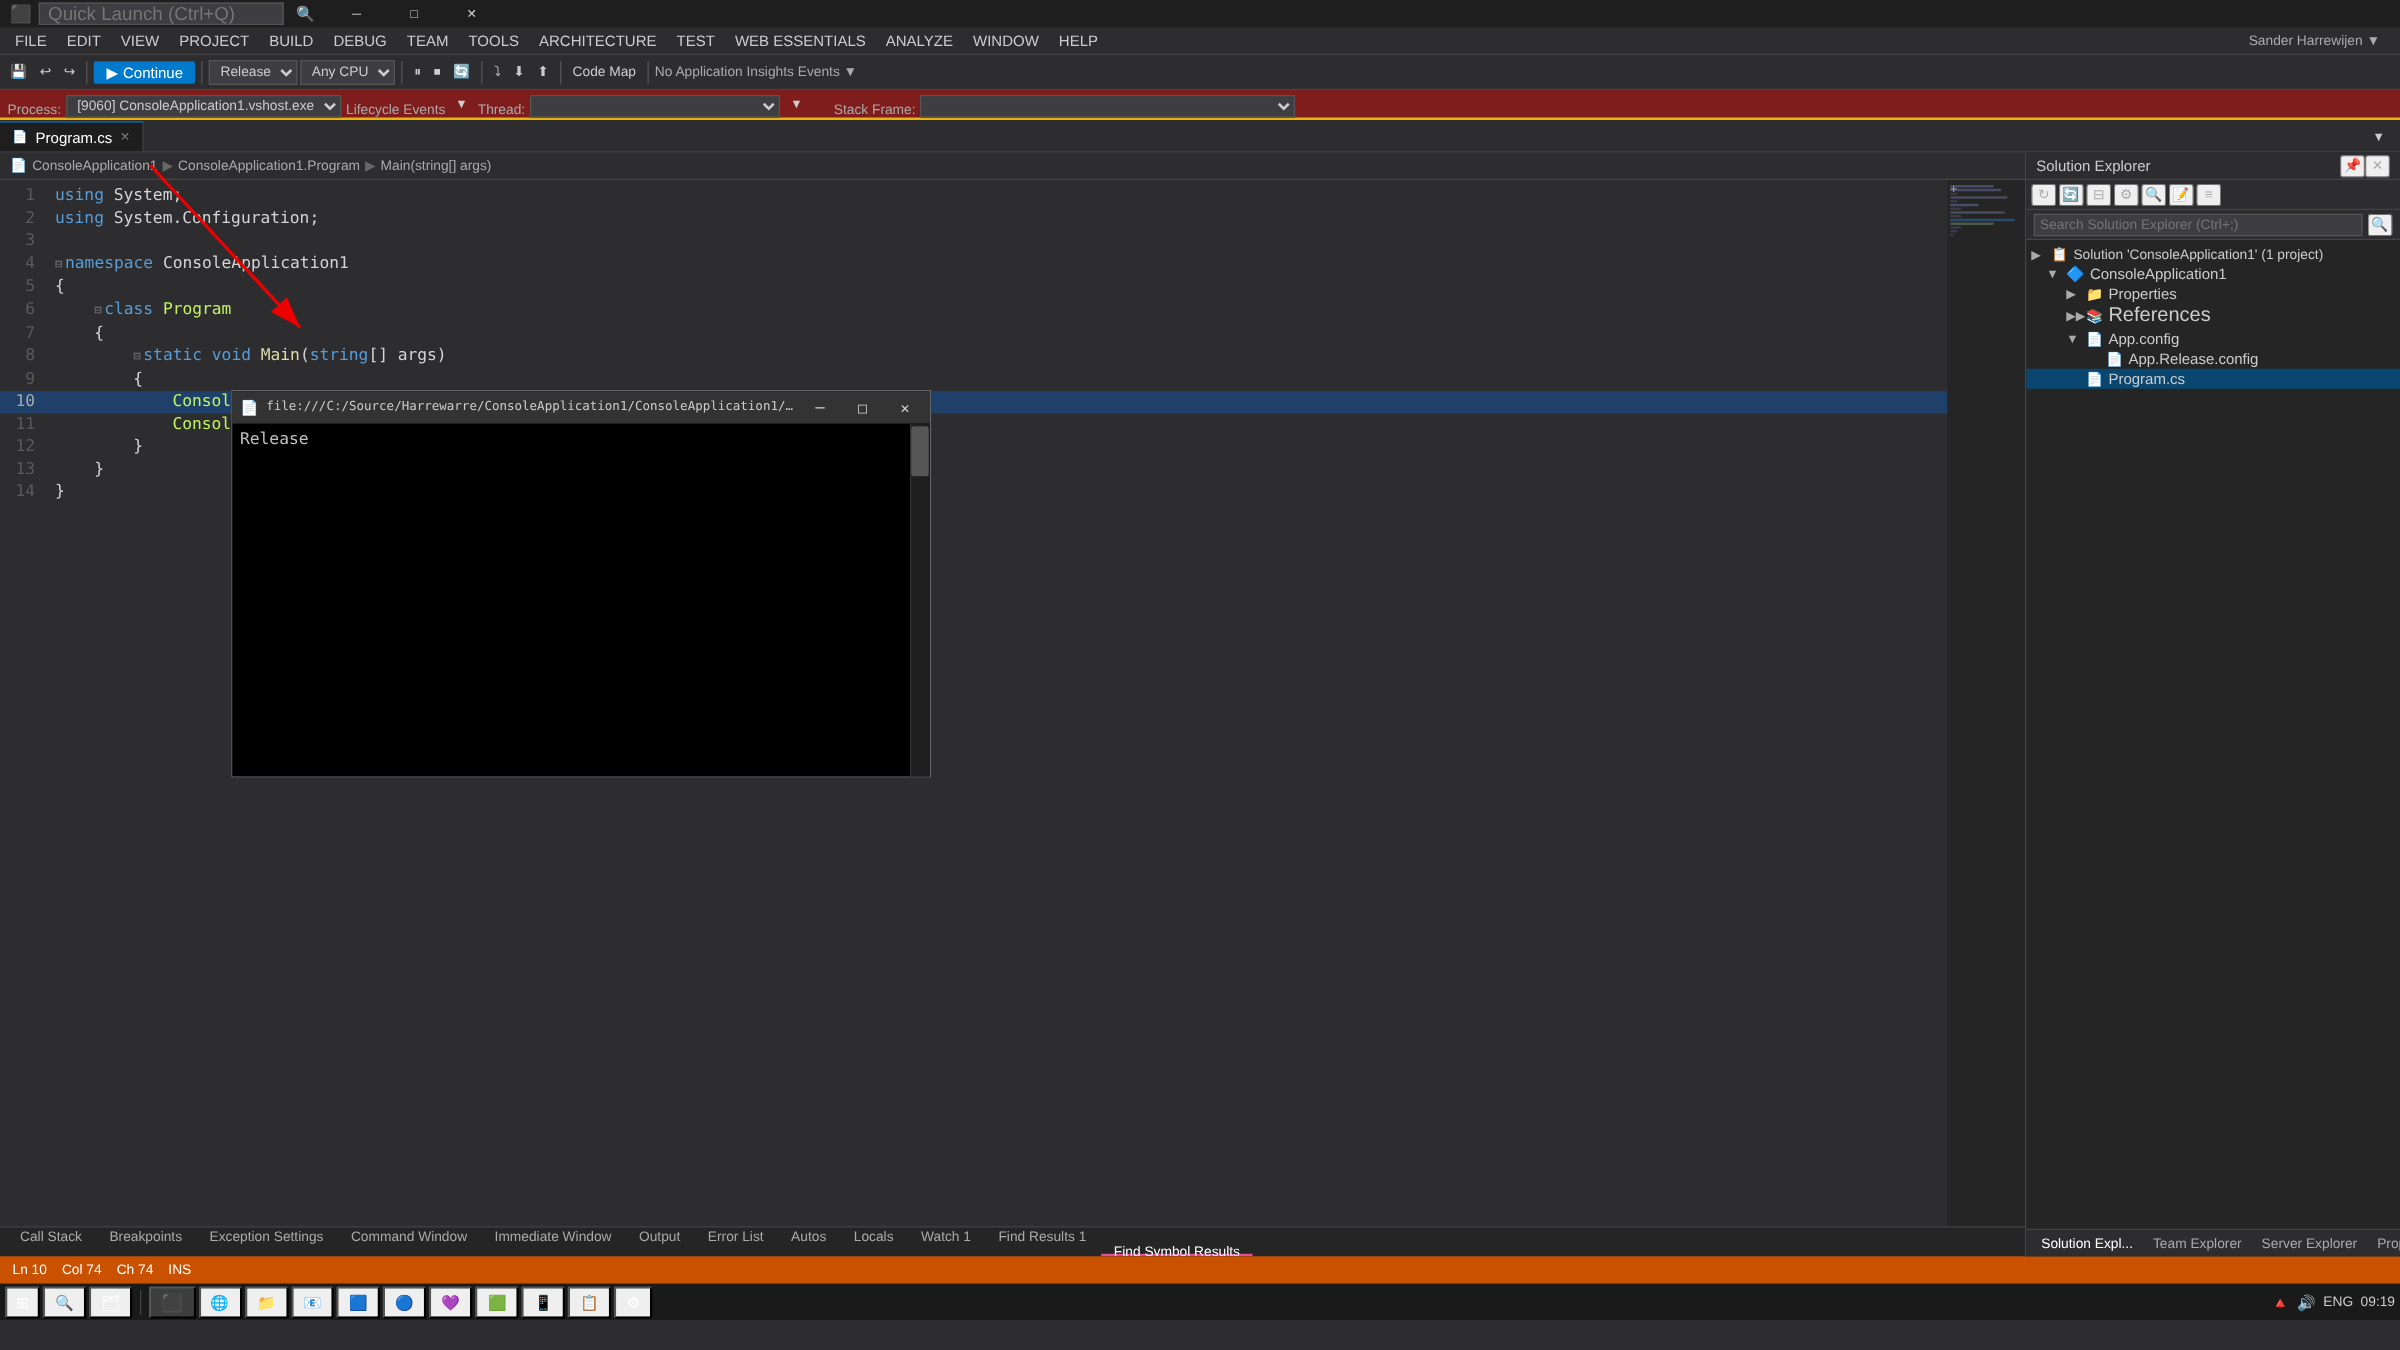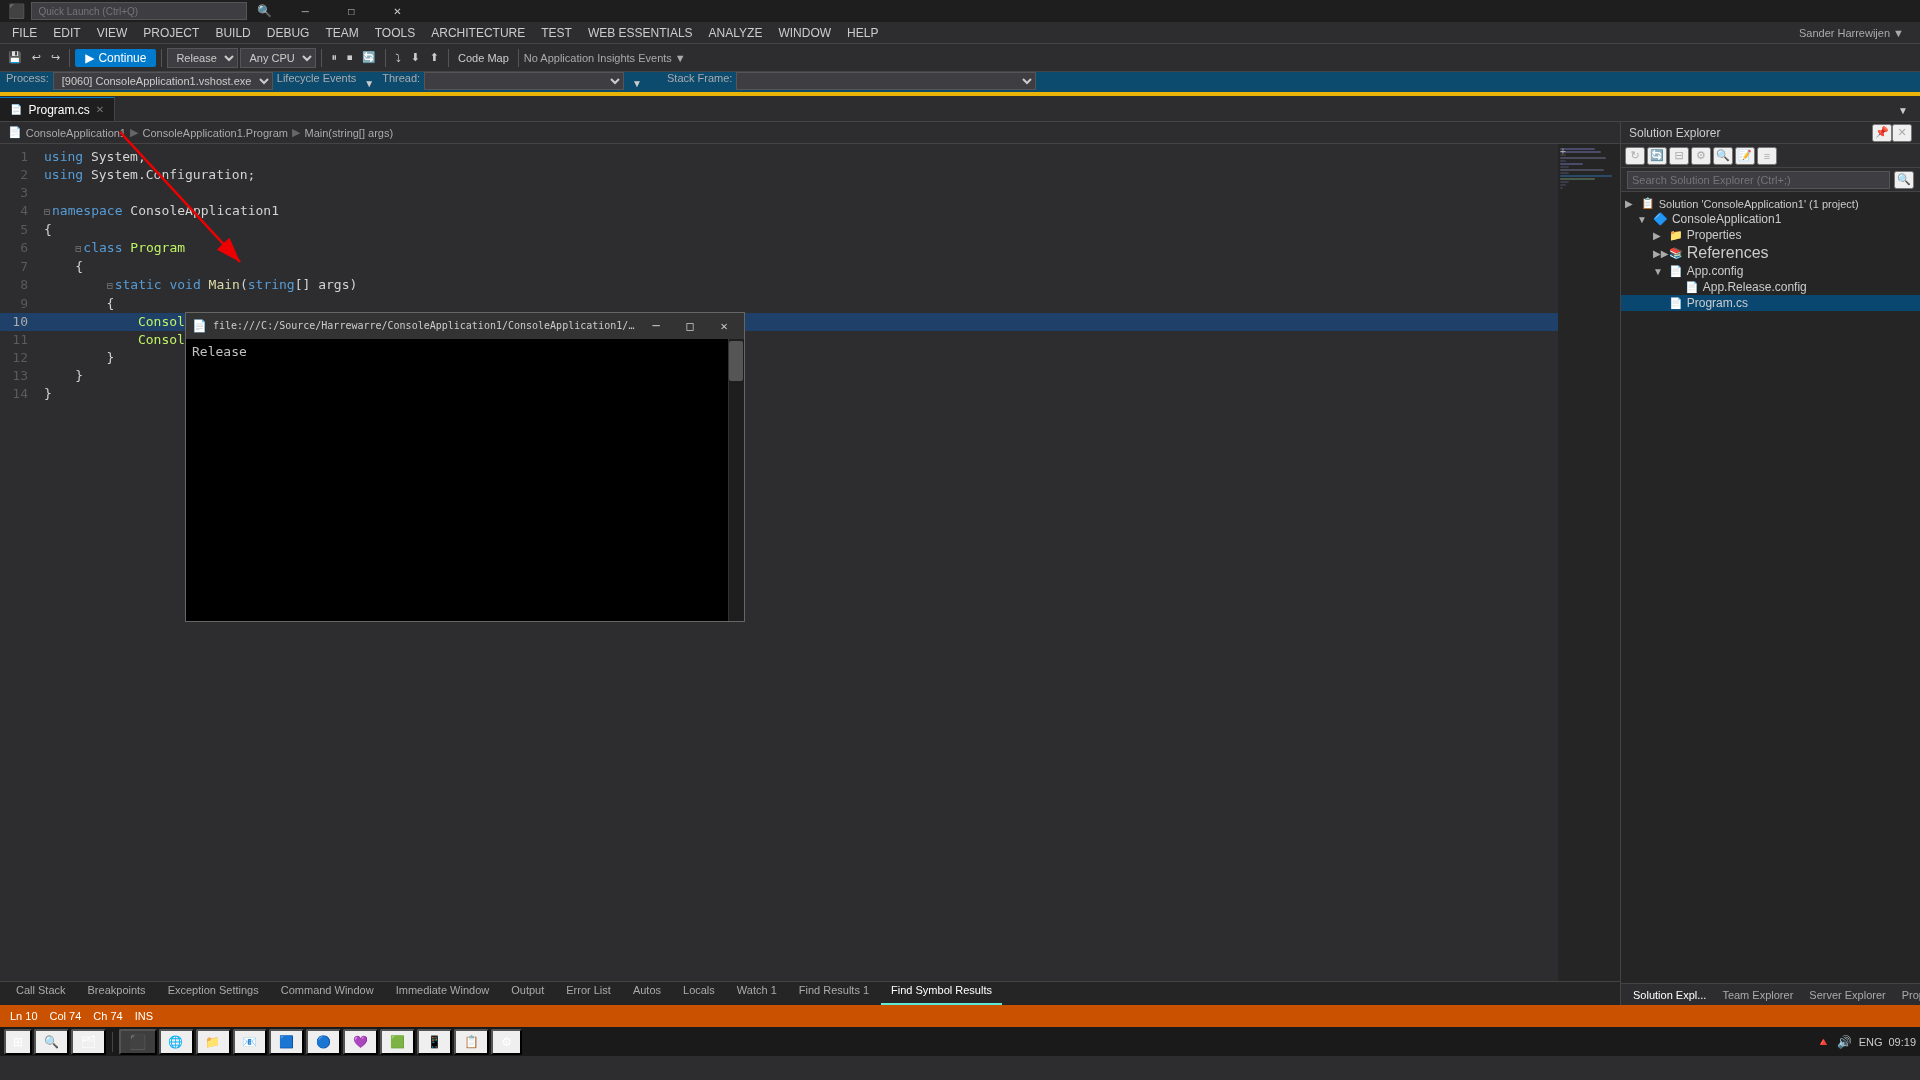--- a/index.html
+++ b/index.html
@@ -39,26 +39,26 @@
       border-bottom: 1px solid #444;
     }
     .toolbar-btn { height: 22px; padding: 0 4px; background: transparent; border: none; color: #ccc; cursor: pointer; font-size: 11px; display: flex; align-items: center; gap: 2px; }
     .toolbar-separator { width: 1px; height: 18px; background: #555; margin: 0 3px; }
     .toolbar-dropdown { background: #3e3e42; border: 1px solid #555; color: #ccc; padding: 1px 4px; font-size: 11px; height: 20px; }
     .continue-btn { background: #007acc; color: white; padding: 2px 10px; border: none; cursor: pointer; font-size: 12px; border-radius: 2px; }
 
     
     #process-bar {
       height: 24px;
-      background: #0c4a6e;
-      display: flex;
-      align-items: flex-start;
+      background: #7f1d1d;
+      display: flex;
+      align-items: flex-end;
       padding: 0 6px;
       gap: 4px;
-      border-bottom: 4px solid #eab308;
+      border-bottom: 2px solid #eab308;
       font-size: 11px;
       color: #ccc;
     }
     .process-label { color: #aaa; }
     .process-dropdown { background: #3e3e42; border: 1px solid #555; color: #ccc; padding: 1px 4px; font-size: 11px; height: 18px; min-width: 200px; }
     .small-dropdown { background: #3e3e42; border: 1px solid #555; color: #ccc; padding: 1px 4px; font-size: 11px; height: 18px; min-width: 100px; }
 
     
     #tab-bar {
       height: 26px;
@@ -247,21 +247,21 @@
     #bottom-tabs {
       height: 24px;
       background: #252526;
       display: flex;
       padding: 0 6px;
       gap: 2px;
       border-top: 1px solid #444;
       overflow: hidden;
     }
     .bottom-tab { padding: 2px 10px; cursor: pointer; font-size: 11px; color: #aaa; white-space: nowrap; }
-    .bottom-tab.active { color: #fff; border-bottom: 2px solid #5eead4; }
+    .bottom-tab.active { color: #fff; border-bottom: 2px solid #ec4899; margin-top: 12px; }
 
     
     #status-bar {
       height: 22px;
       background: #ca5100;
       display: flex;
       align-items: center;
       padding: 0 10px;
       gap: 16px;
       font-size: 11px;
@@ -299,21 +299,21 @@
 
     
     ::-webkit-scrollbar { width: 8px; height: 8px; background: #1e1e1e; }
     ::-webkit-scrollbar-thumb { background: #424242; }
   </style>
 </head>
 <body>
 
 <div id="title-bar">
   <span style="margin-right:6px;color:#9b4dca;font-size:14px;">⬛</span>
-  <input type="text" style="width: 216px; background: rgb(62, 62, 66); border: 1px solid rgb(85, 85, 85); color: rgb(170, 170, 170); padding: 1px 6px; font-size: 10px; height: 18px; margin-right: 10px;" placeholder="Quick Launch (Ctrl+Q)">
+  <input type="text" style="width: 196px; background: rgb(62, 62, 66); border: 1px solid rgb(85, 85, 85); color: rgb(170, 170, 170); padding: 1px 6px; font-size: 15px; height: 18px; margin-right: 10px;" placeholder="Quick Launch (Ctrl+Q)">
   <span style="color:#aaa;margin-right:10px;font-size:12px;">🔍</span>
   <div class="title-btn">─</div>
   <div class="title-btn">□</div>
   <div class="title-btn close">✕</div>
 </div>
 
 <div id="menu-bar">
   <div class="menu-item">FILE</div>
   <div class="menu-item">EDIT</div>
   <div class="menu-item">VIEW</div>

